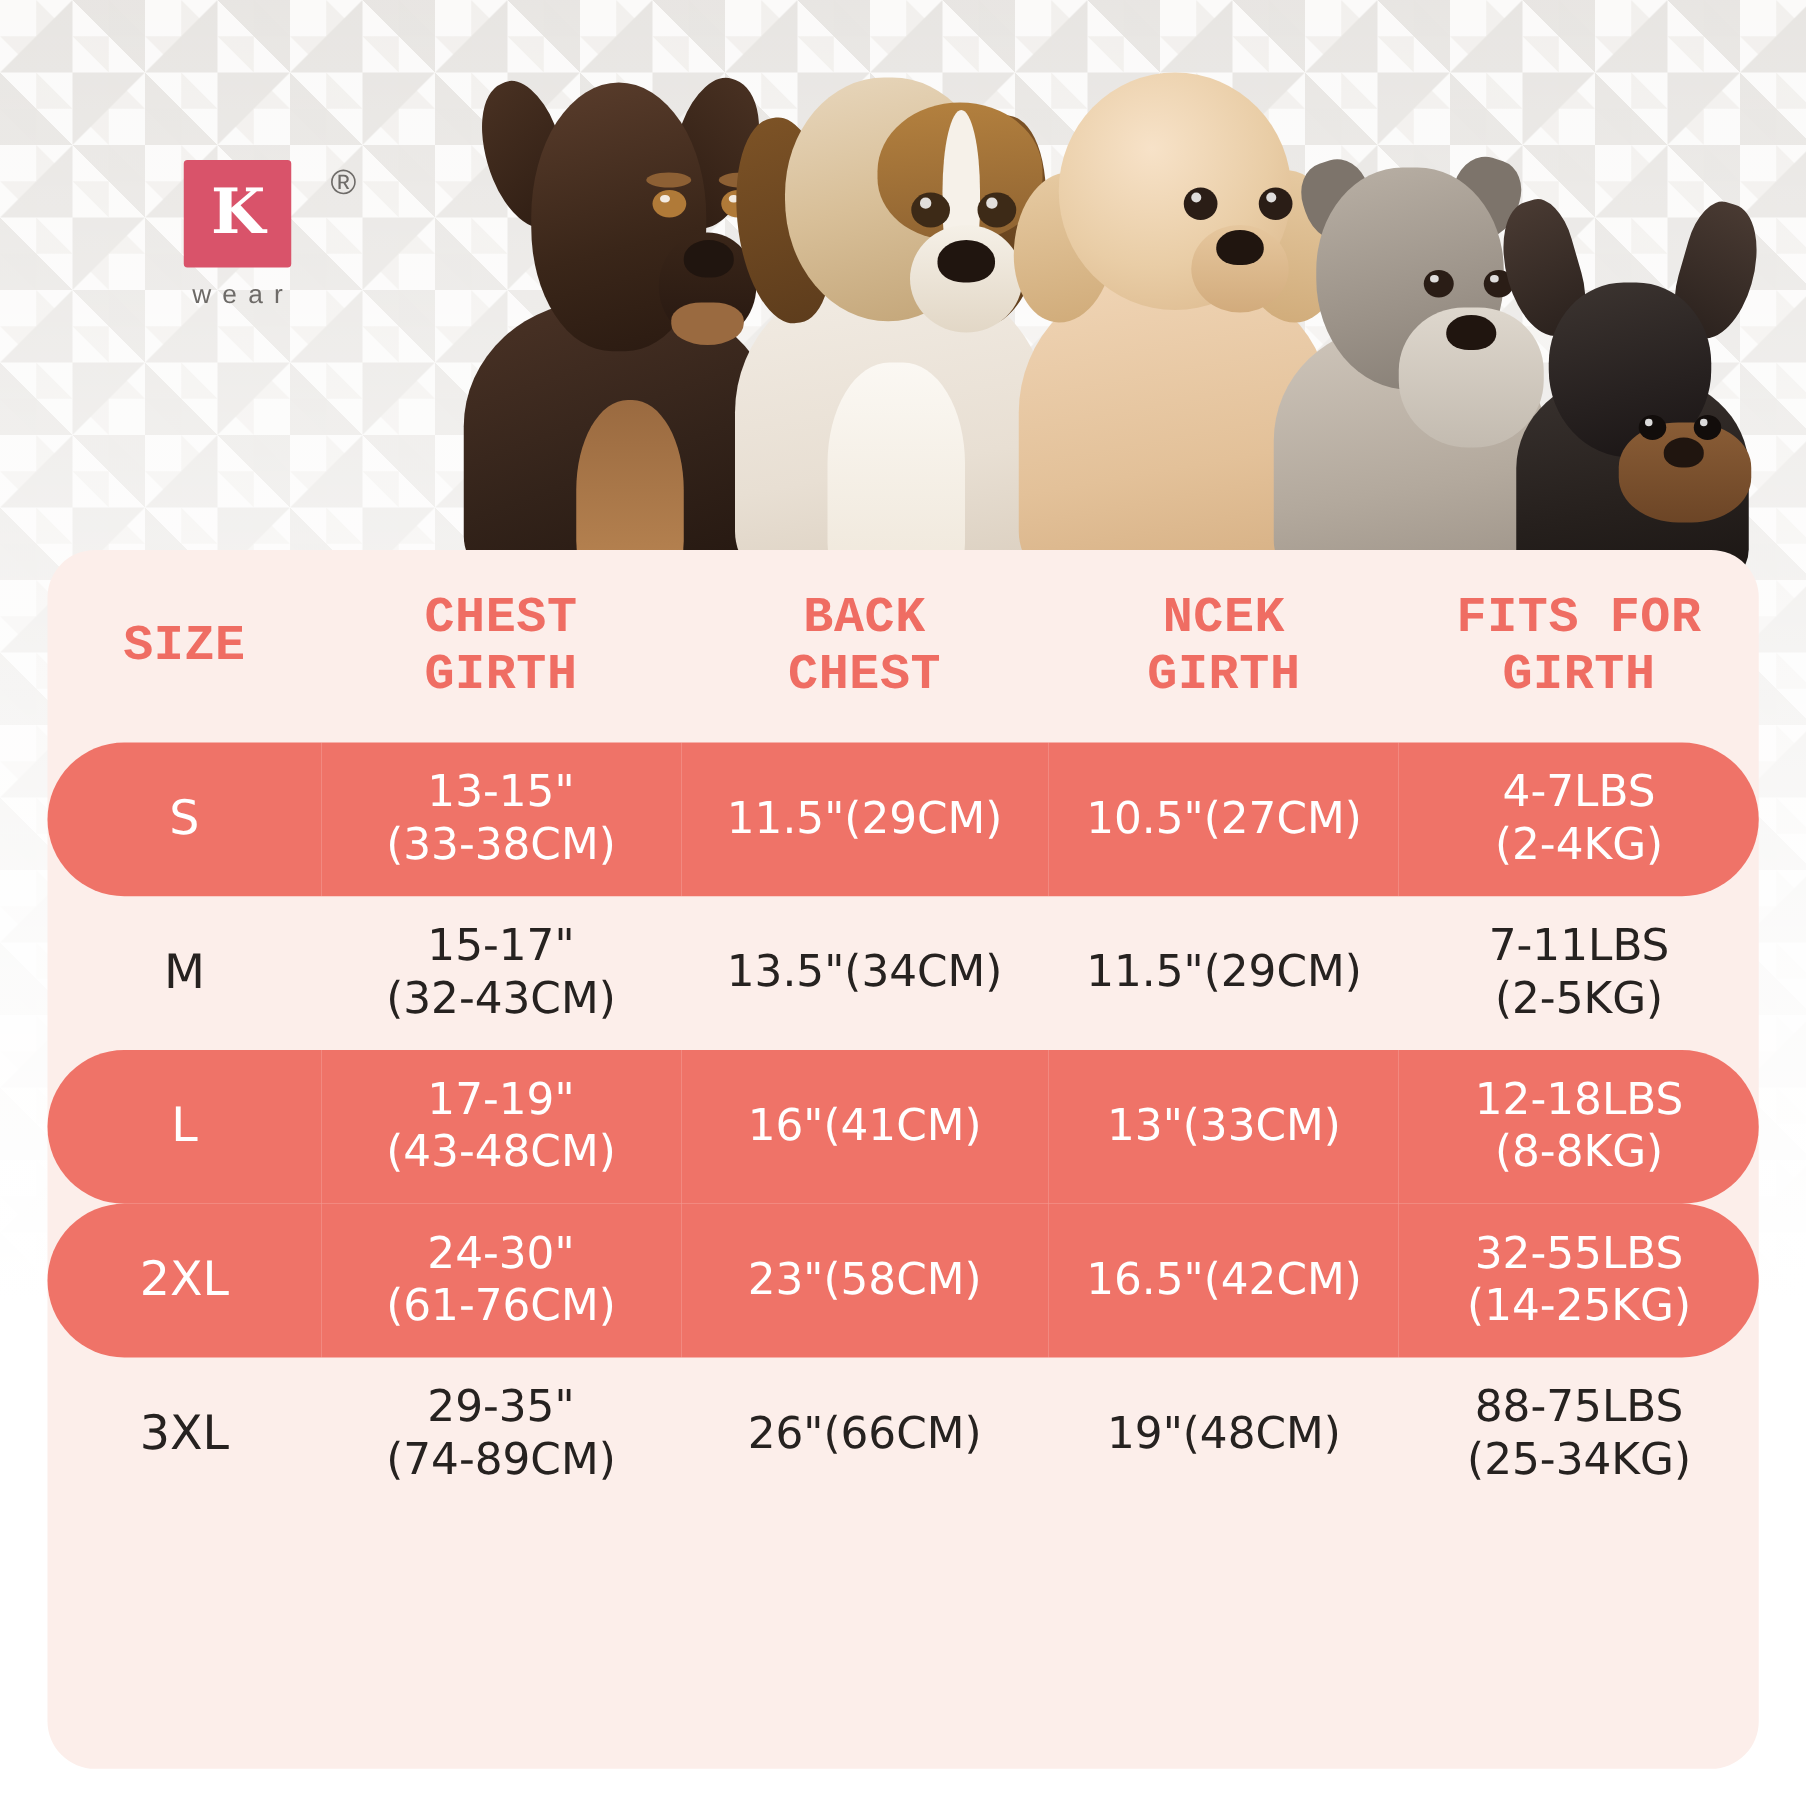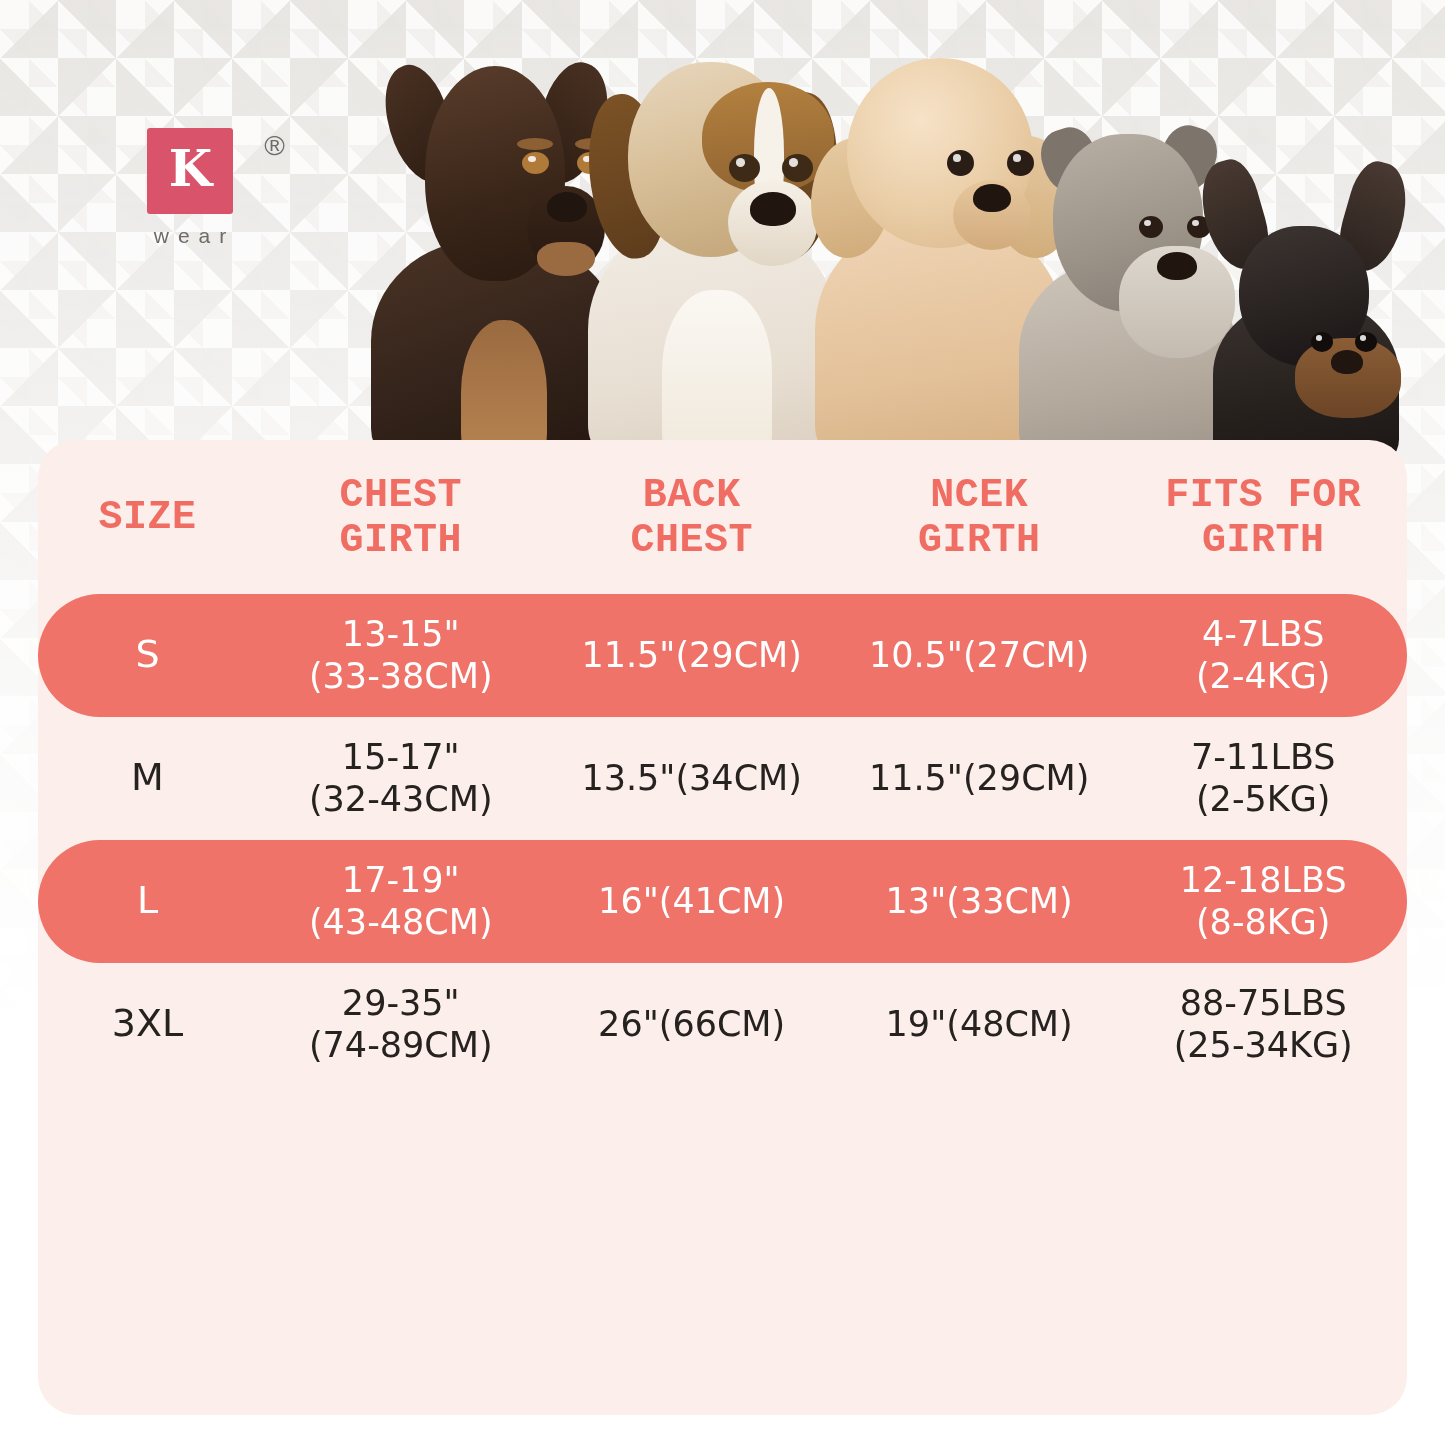--- a/index.html
+++ b/index.html
@@ -444,20 +444,37 @@
           <td>
             <span class="cell-l1">13"(33CM)</span>
           </td>
           <td>
             <span class="cell-l1">12-18LBS</span>
             <span class="cell-l2">(8-8KG)</span>
           </td>
         </tr>
 
 
+        <tr class="row-hl">
+          <td class="size-cell">2XL</td>
+          <td>
+            <span class="cell-l1">24-30"</span>
+            <span class="cell-l2">(61-76CM)</span>
+          </td>
+          <td>
+            <span class="cell-l1">23"(58CM)</span>
+          </td>
+          <td>
+            <span class="cell-l1">16.5"(42CM)</span>
+          </td>
+          <td>
+            <span class="cell-l1">32-55LBS</span>
+            <span class="cell-l2">(14-25KG)</span>
+          </td>
+        </tr>
 
         <tr>
           <td class="size-cell">3XL</td>
           <td>
             <span class="cell-l1">29-35"</span>
             <span class="cell-l2">(74-89CM)</span>
           </td>
           <td>
             <span class="cell-l1">26"(66CM)</span>
           </td>

